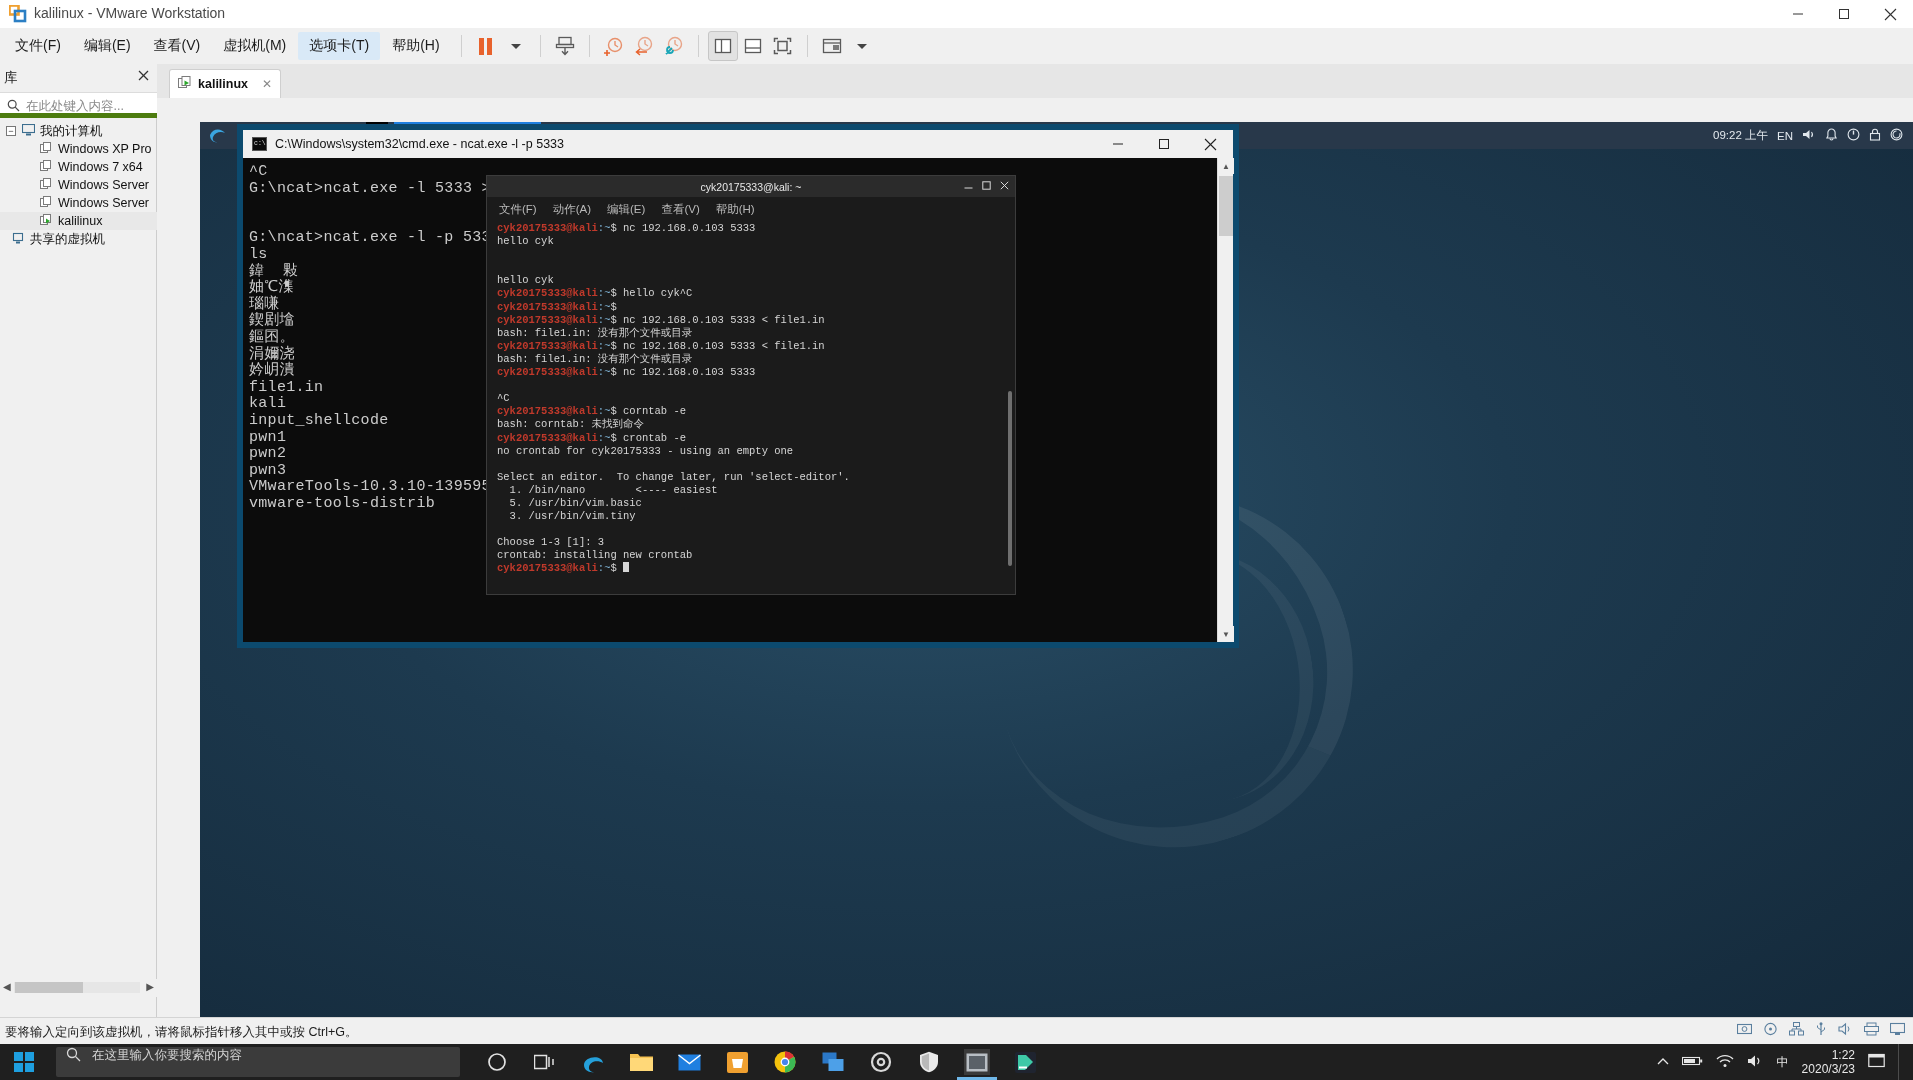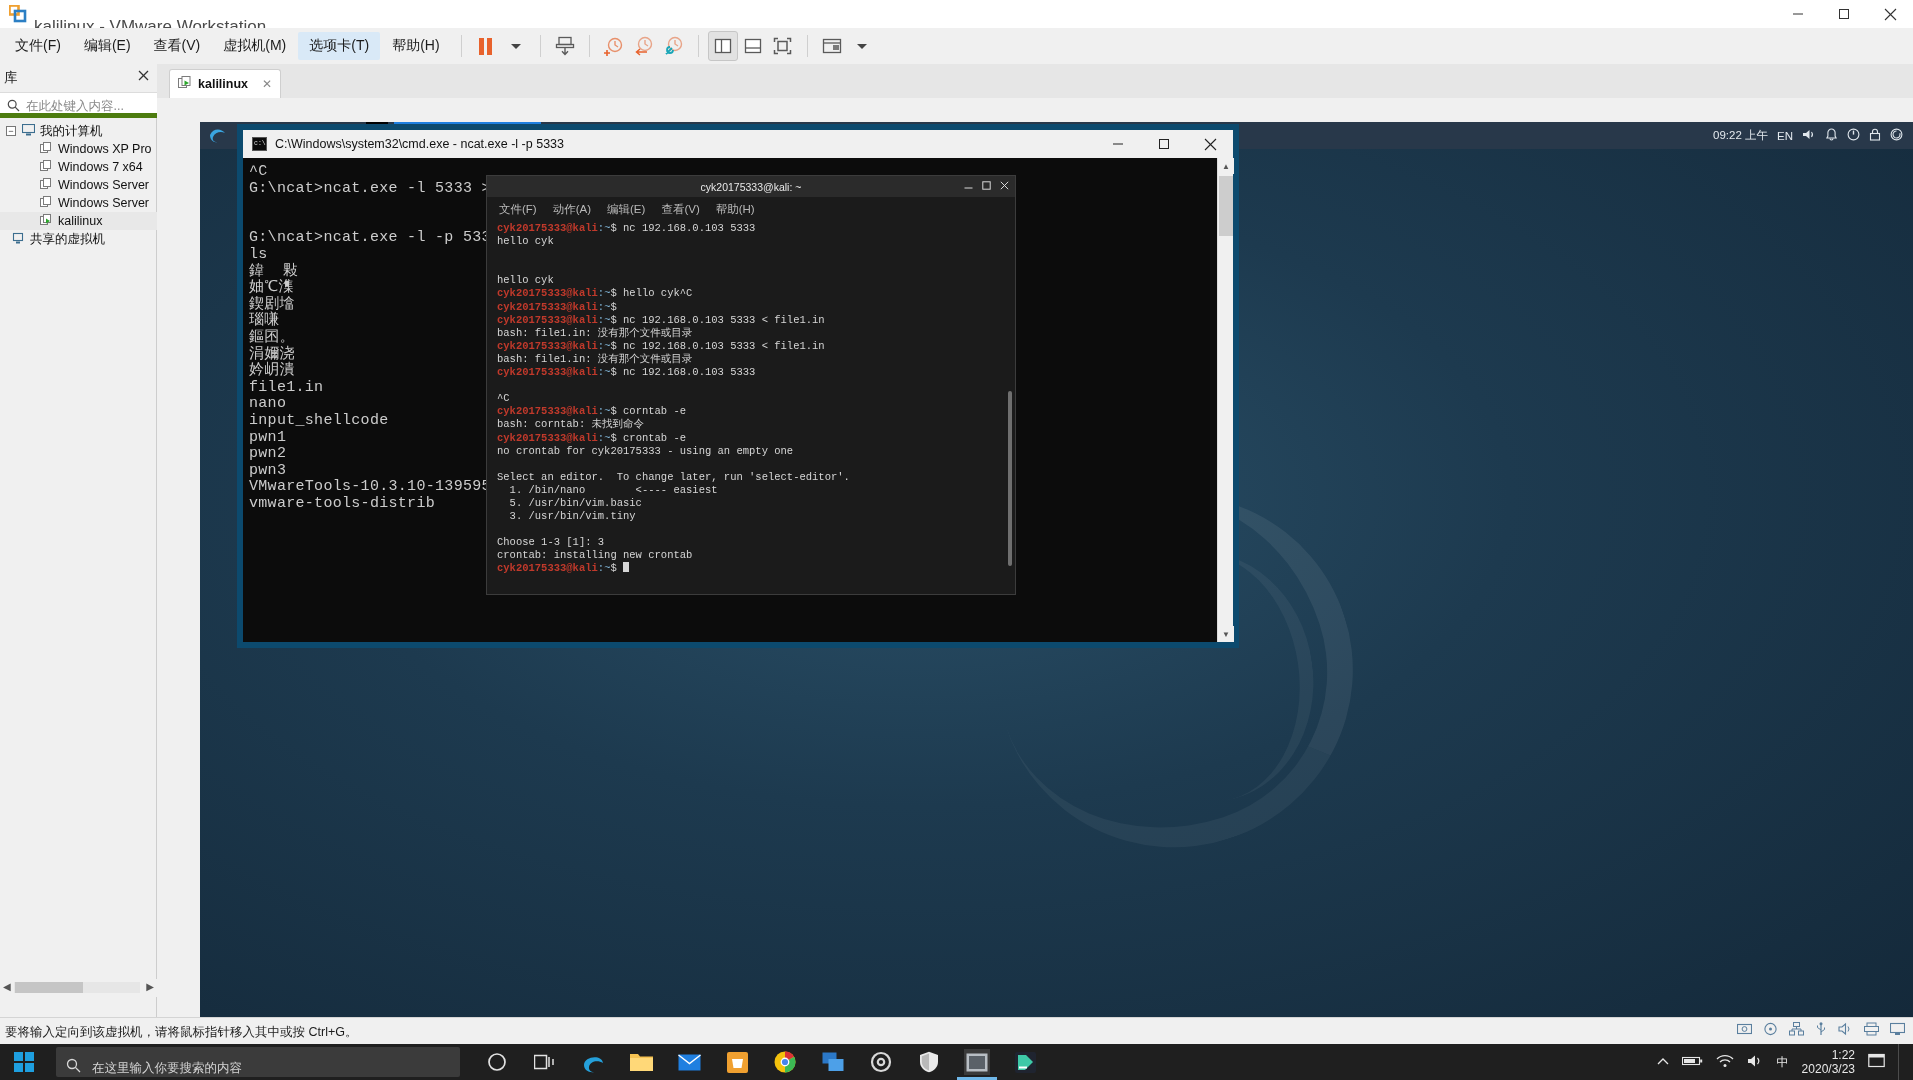--- a/index.html
+++ b/index.html
@@ -8,21 +8,21 @@
     font-family:"Liberation Sans",sans-serif;
     background:#1f3b52;
     -webkit-font-smoothing:antialiased;
   }
   #root{position:relative;width:1913px;height:1080px;}
 
   
   .vm-window{position:absolute;left:0;top:0;width:1913px;height:1017px;background:#f0f0f0;}
   .vm-titlebar{position:absolute;left:0;top:0;width:1913px;height:28px;background:#ffffff;}
   .vm-title-icon{position:absolute;left:9px;top:5px;width:18px;height:18px;}
-  .vm-title-text{position:absolute;left:34px;top:17px;font-size:17px;color:#4a4a4a;white-space:nowrap;}
+  .vm-title-text{position:absolute;left:34px;top:5px;font-size:14px;color:#4a4a4a;white-space:nowrap;}
   .vm-wbtns{position:absolute;right:0;top:0;height:28px;display:flex;}
   .vm-wbtn{width:46px;height:28px;display:flex;align-items:center;justify-content:center;color:#333;font-size:13px;}
 
   
   .vm-menubar{position:absolute;left:0;top:28px;width:1913px;height:36px;background:#f0f0f0;}
   .menu-items{position:absolute;left:4px;top:0;height:36px;display:flex;align-items:center;}
   .menu-item{padding:5px 11px;font-size:14px;color:#1c1c1c;border-radius:2px;margin-right:1px;white-space:nowrap;}
   .menu-item.active{background:#d9e9f7;}
   .menu-sep{width:1px;height:22px;background:#cfcfcf;margin:0 9px;}
   .tb{width:30px;height:30px;display:flex;align-items:center;justify-content:center;position:relative;}
@@ -102,21 +102,21 @@
   .kcursor{display:inline-block;width:6px;height:10px;background:#d6d6d6;vertical-align:-1px;}
 
   
   .vmstatus{position:absolute;left:0;top:1017px;width:1913px;height:27px;background:#f0f0f0;border-top:1px solid #d4d4d4;box-sizing:border-box;}
   .vmstatus-text{position:absolute;left:5px;top:6px;font-size:12.5px;color:#1c1c1c;white-space:nowrap;}
   .vmstatus-icons{position:absolute;right:8px;top:4px;display:flex;gap:11px;align-items:center;}
 
   
   .wintask{position:absolute;left:0;top:1044px;width:1913px;height:36px;background:#1f1f1f;}
   .win-start{position:absolute;left:0;top:0;width:48px;height:36px;display:flex;align-items:center;justify-content:center;}
-  .win-searchbox{position:absolute;left:56px;top:3px;width:404px;height:30px;background:#3b3b3b;border-radius:2px;display:flex;align-items:flex-end;}
+  .win-searchbox{position:absolute;left:56px;top:3px;width:404px;height:30px;background:#3b3b3b;border-radius:2px;display:flex;align-items:flex-start;}
   .win-search-ico{margin-left:10px;}
   .win-search-ph{margin-left:11px;font-size:12.5px;color:#d4d4d4;white-space:nowrap;}
   .win-icons{position:absolute;left:484px;top:0;height:36px;display:flex;align-items:center;gap:22px;}
   .wi{width:26px;height:26px;display:flex;align-items:center;justify-content:center;position:relative;}
   .wi.active{background:#3a3a3a;}
   .wi.active:after{content:"";position:absolute;left:-7px;right:-7px;bottom:-5px;height:3px;background:#6fb7e8;}
   .win-tray{position:absolute;right:0;top:0;height:36px;display:flex;align-items:center;gap:13px;padding-right:6px;color:#e8e8e8;font-size:12px;}
   .win-clock{display:flex;flex-direction:column;align-items:flex-end;line-height:14px;font-size:12px;}
   .win-showdesk{width:8px;height:36px;border-left:1px solid #4c4c4c;}
 </style>
@@ -501,27 +501,27 @@
 
       <div class="cmd-body">
         <div class="cmd-line">^C</div>
         <div class="cmd-line">G:\ncat&gt;ncat.exe -l 5333 &gt; file1.out</div>
         <div class="cmd-line">&nbsp;</div>
         <div class="cmd-line">&nbsp;</div>
         <div class="cmd-line">G:\ncat&gt;ncat.exe -l -p 5333</div>
         <div class="cmd-line">ls</div>
         <div class="cmd-line">鍏  敤</div>
         <div class="cmd-line">妯℃潗</div>
+        <div class="cmd-line">瑙嗛</div>
         <div class="cmd-line">鍥剧墖</div>
-        <div class="cmd-line">瑙嗛</div>
         <div class="cmd-line">鏂囨。</div>
         <div class="cmd-line">涓嬭浇</div>
         <div class="cmd-line">妗岄潰</div>
         <div class="cmd-line">file1.in</div>
-        <div class="cmd-line">nano</div>
+        <div class="cmd-line">kali</div>
         <div class="cmd-line">input_shellcode</div>
         <div class="cmd-line">pwn1</div>
         <div class="cmd-line">pwn2</div>
         <div class="cmd-line">pwn3</div>
         <div class="cmd-line">VMwareTools-10.3.10-13959562.tar.gz</div>
         <div class="cmd-line">vmware-tools-distrib</div>
       </div>
 
       <div class="cmd-sb">
         <div class="cmd-sb-up">▲</div>

